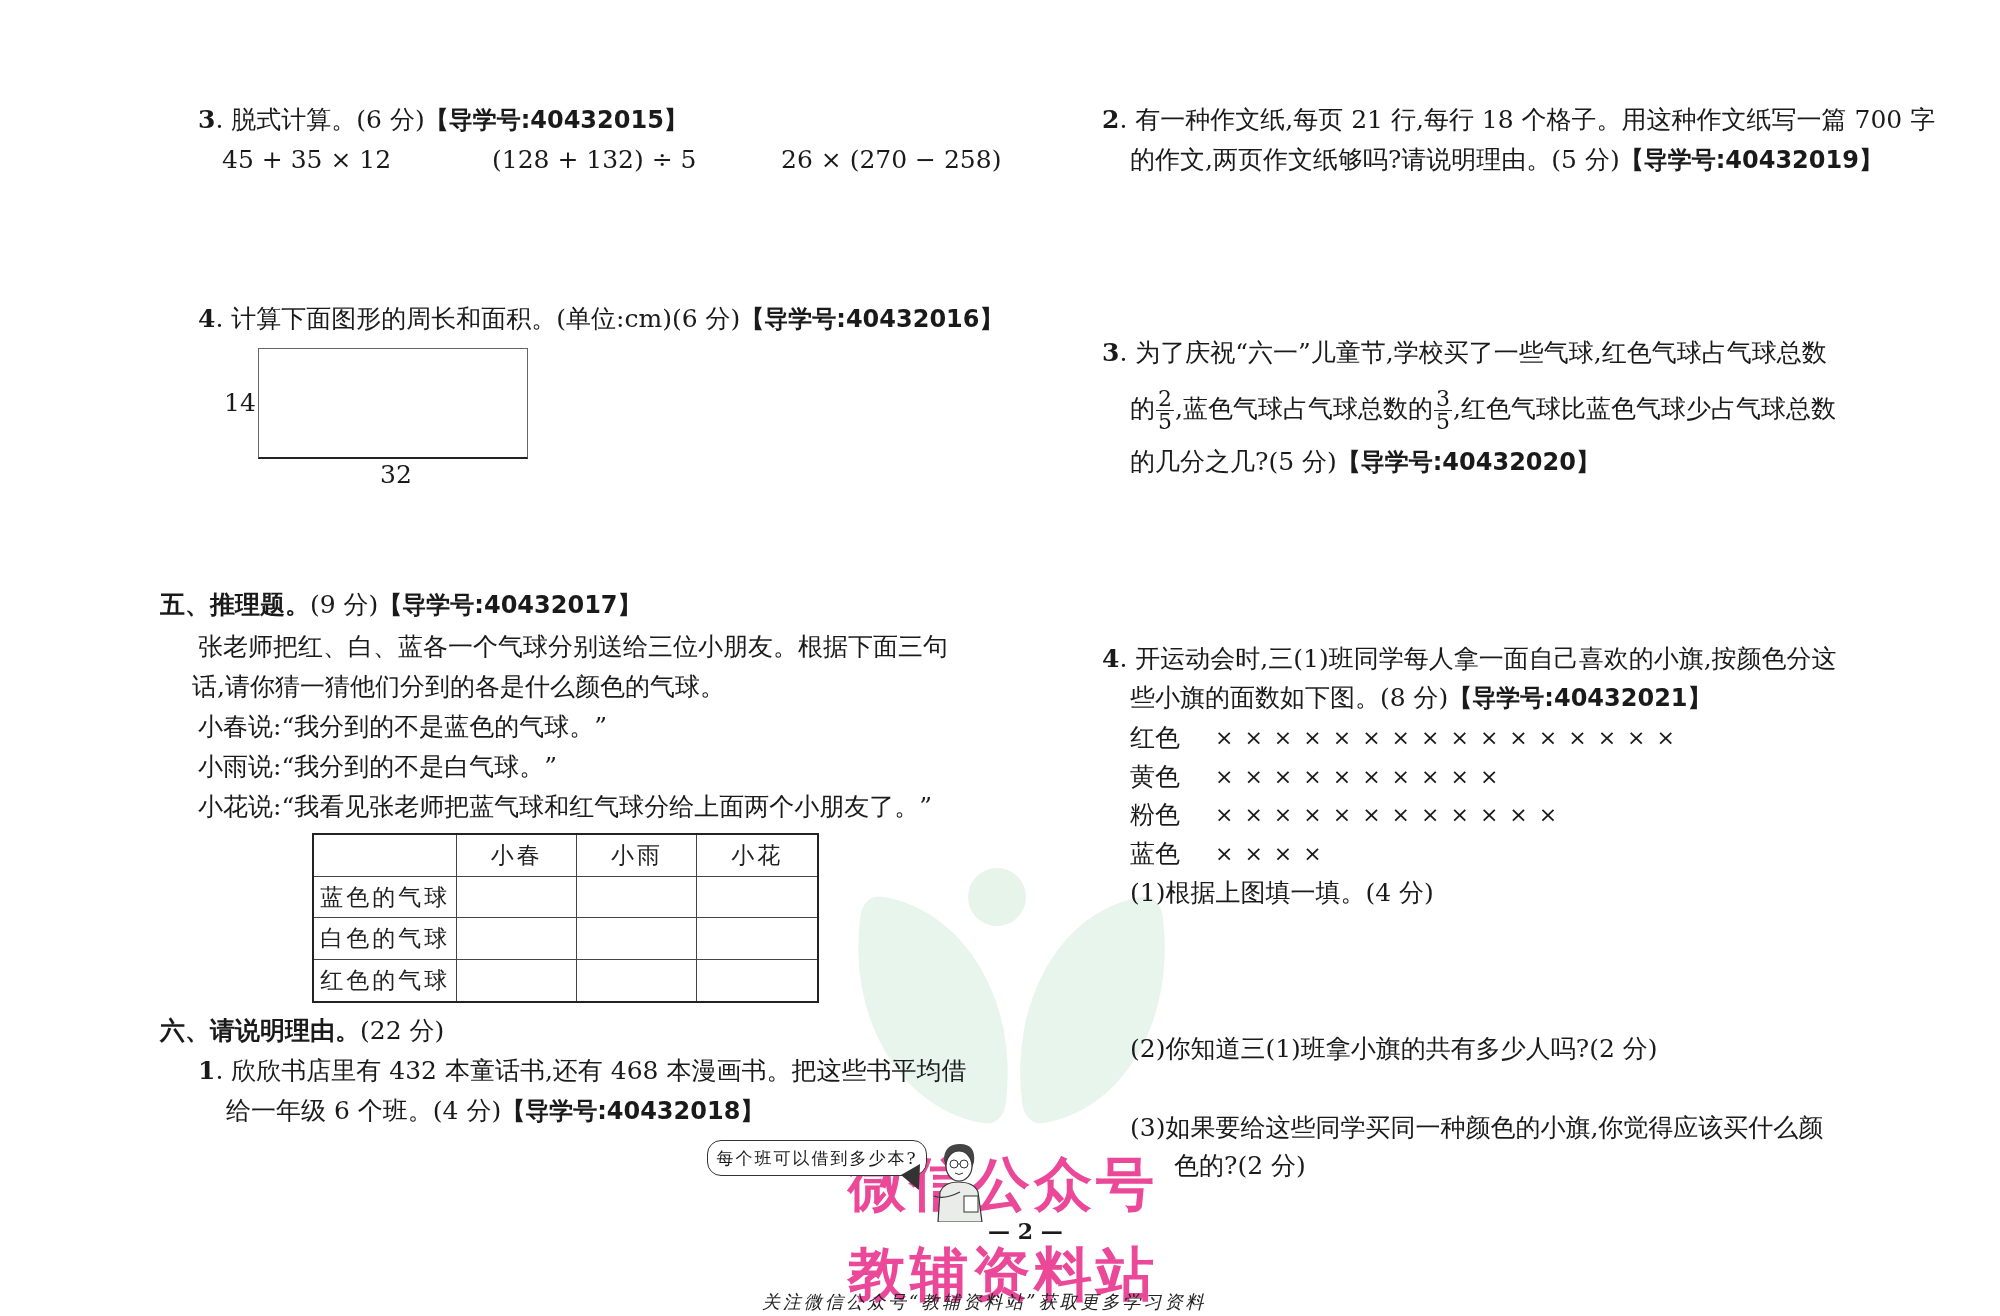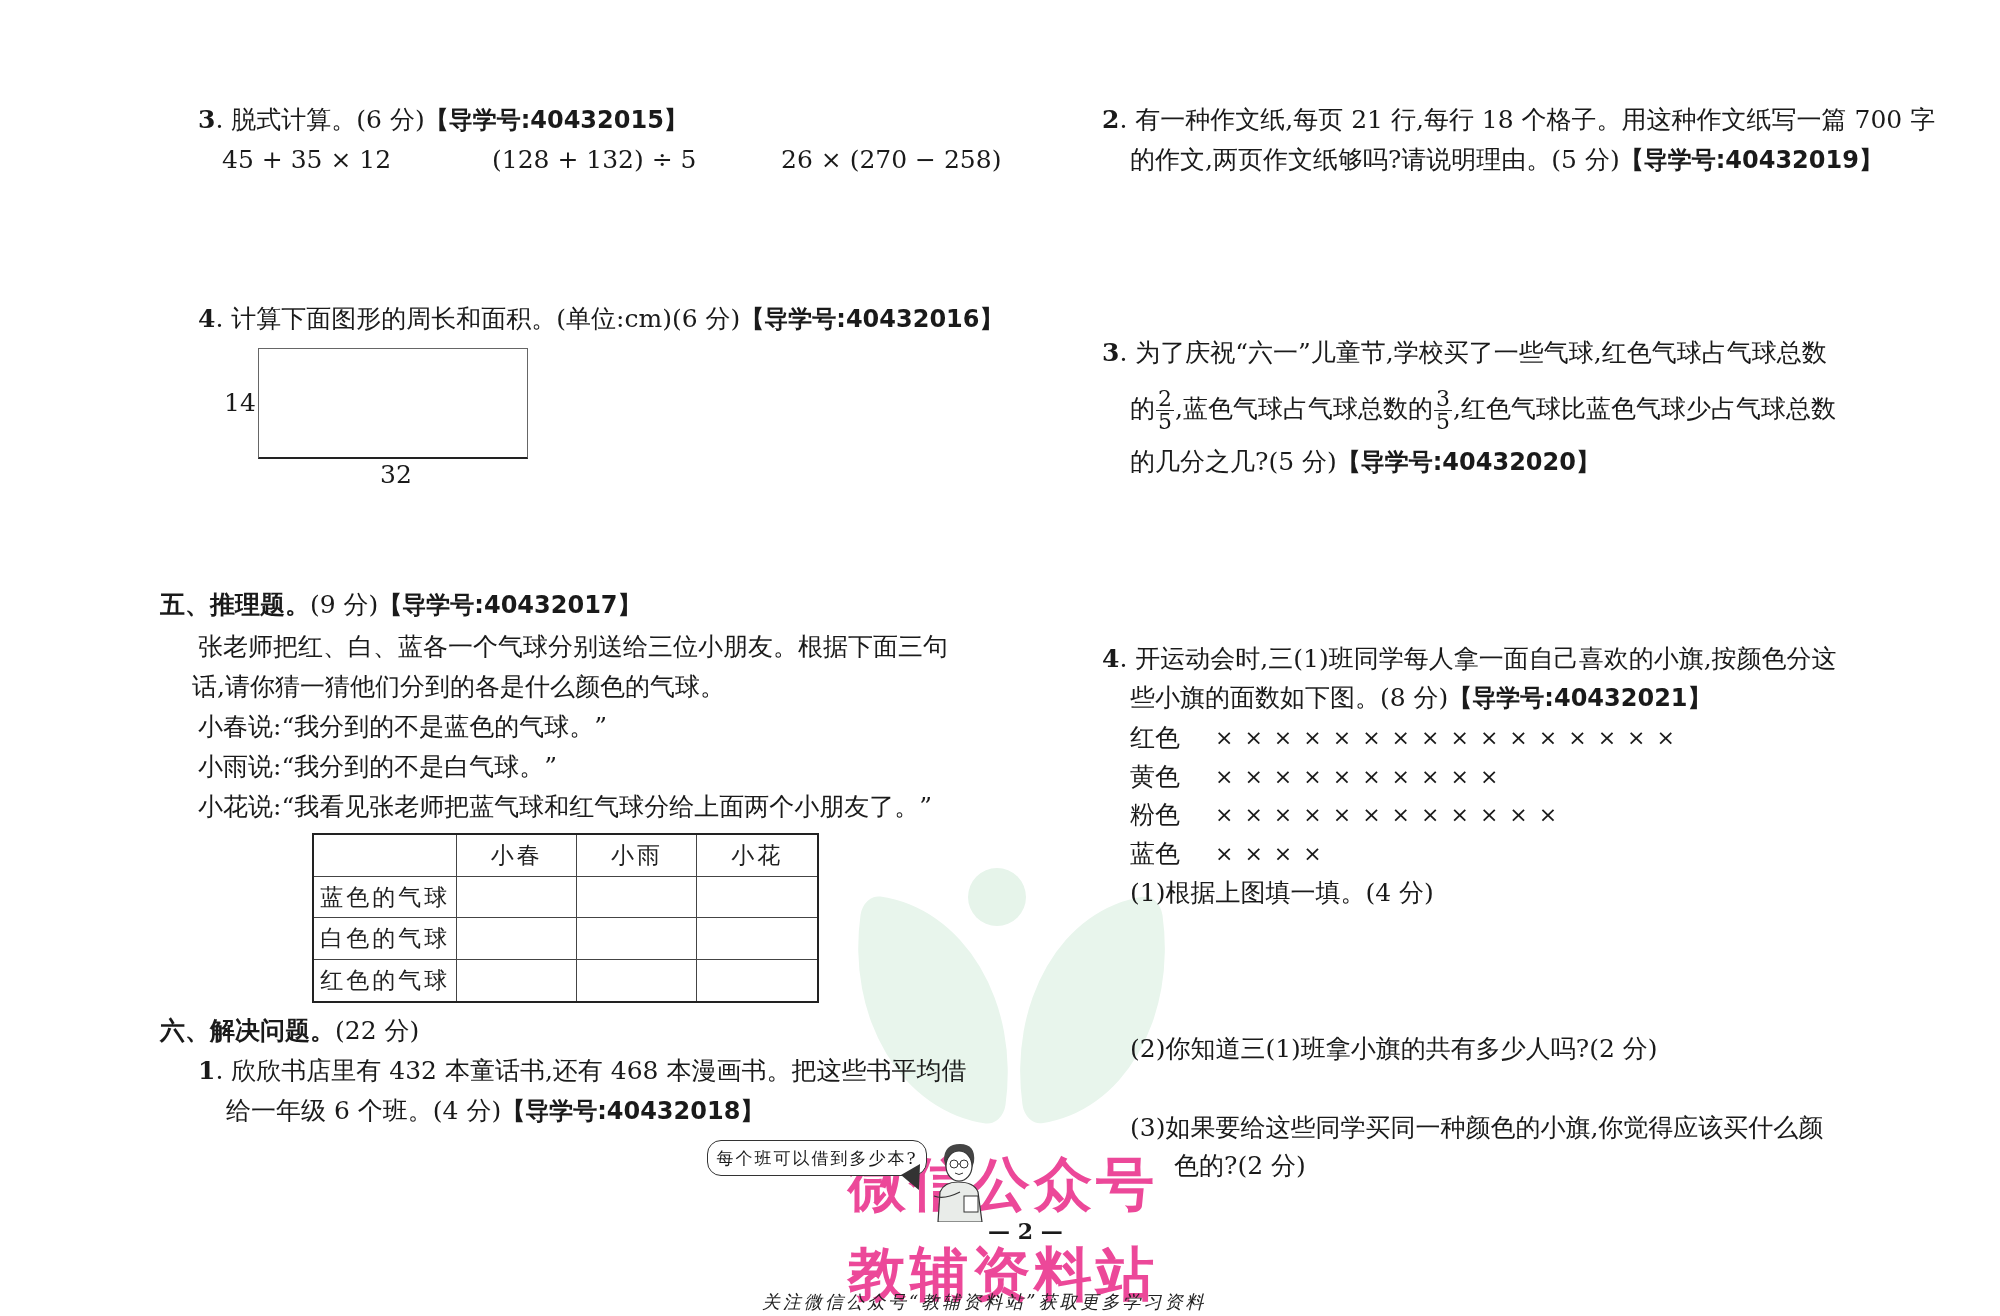--- a/index.html
+++ b/index.html
@@ -113,21 +113,21 @@
   <tr>
     <td>红色的气球</td>
     <td></td>
     <td></td>
     <td></td>
   </tr>
 </tbody>
   </table>
 
 <div class="content abs txt" style="left:160px; top:1016px;">
-  <span class="bold">六、解决问题。</span><span>(22 分)</span>
+  <span class="bold">六、请说明理由。</span><span>(22 分)</span>
 </div>
 <div class="content abs txt" style="left:198px; top:1056px;">
   <span class="num-label">1</span><span>. 欣欣书店里有 432 本童话书,还有 468 本漫画书。把这些书平均借</span>
 </div>
 <div class="content abs txt" style="left:226px; top:1096px;">
   <span>给一年级 6 个班。(4 分)</span><span class="guide">【导学号:40432018】</span>
 </div>
 
 <div class="bubble">每个班可以借到多少本?</div>
 <div class="bubble-tail"></div>

